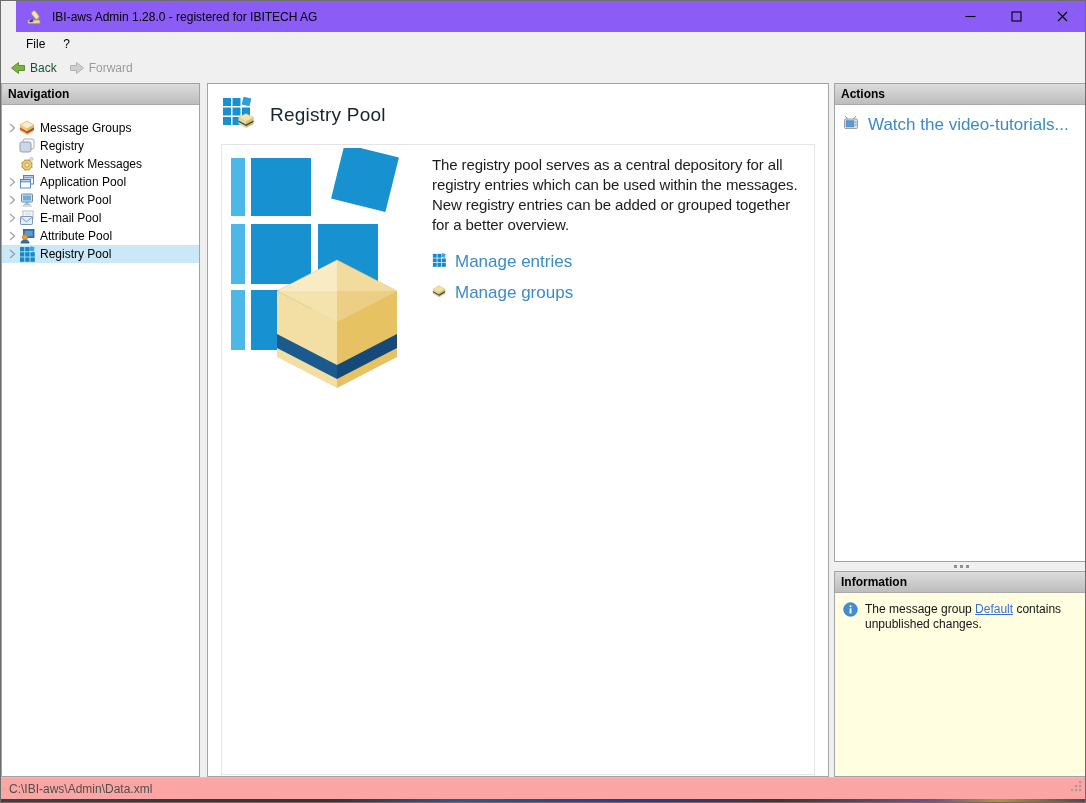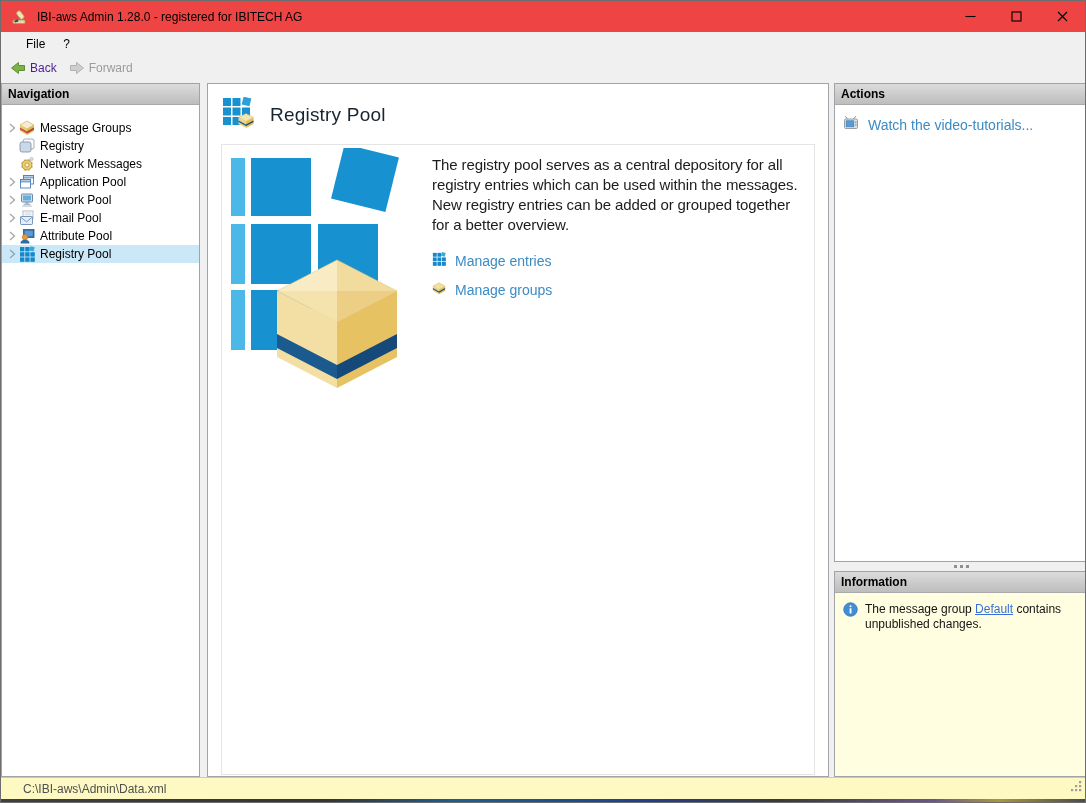--- a/index.html
+++ b/index.html
@@ -4,31 +4,31 @@
 <style>
   * { margin:0; padding:0; box-sizing:border-box; }
   html,body { background:#4a4a4a; }
   body { font-family:"Liberation Sans", sans-serif; }
   .window{
     width:1086px; height:803px; background:#f0f0f0;
     border:1px solid #6d6d6d; display:flex; flex-direction:column;
     position:relative; overflow:hidden;
   }
   
-  .titlebar{ height:31px; background:#ef4444; display:flex; align-items:center; flex-shrink:0; }
+  .titlebar{ height:31px; background:#8b5cf6; display:flex; align-items:center; flex-shrink:0;margin-left:15px; }
   .app-icon{ width:20px; height:20px; margin:0 7px 0 9px; display:flex; align-items:center; justify-content:center; }
   .title-text{ font-size:12px; color:#000; }
   .win-controls{ margin-left:auto; display:flex; height:100%; }
   .win-btn{ width:46px; height:100%; display:flex; align-items:center; justify-content:center; }
   
   .menubar{ height:23px; background:#f0f0f0; display:flex; align-items:center; padding-left:16px; flex-shrink:0; }
   .menu-item{ font-size:12px; color:#000; padding:3px 9px; }
   
   .toolbarrow{ height:25px; background:#f0f0f0; display:flex; align-items:center; padding-left:3px; flex-shrink:0; }
-  .tool-btn{ display:flex; align-items:center; gap:4px; font-size:12px; padding:2px 6px; color:#4c1d95; }
+  .tool-btn{ display:flex; align-items:center; gap:4px; font-size:12px; padding:2px 6px; color:#14532d; }
   .tool-btn.disabled{ color:#9b9b9b; }
   
   .bodyrow{ flex:1; display:flex; padding:3px 0 0 0; min-height:0; }
   .panel{ border:1px solid #a0a4a9; background:#fff; display:flex; flex-direction:column; min-height:0; }
   .panel-header{
     height:21px; flex-shrink:0; background:linear-gradient(#dcdcdc,#bdbdbd);
     border-bottom:1px solid #aaa; font-size:12px; font-weight:bold; color:#000;
     padding:3px 0 12px 6px;
   }
   
@@ -41,34 +41,34 @@
   
   .main-panel{ flex:1; margin:0 5px 0 7px; }
   .main-titlerow{ display:flex; align-items:center; padding:13px 0 11px 14px; flex-shrink:0; }
   .main-title{ font-size:19px; color:#18242e; margin-left:16px; letter-spacing:0.2px; }
   .inner-box{ flex:1; margin:0 13px 1px 13px; border:1px solid #e4e4e4; display:flex; overflow:hidden; }
   .graphic-col{ width:186px; flex-shrink:0; padding:3px 0 0 3px; }
   .text-col{ padding:10px 10px 0 24px; }
   .description{ width:372px; font-size:15px; line-height:20px; color:#1c1c1c; letter-spacing:-0.1px; }
   .link-list{ margin-top:17px; display:flex; flex-direction:column; gap:11px; }
   .link-row{ display:flex; align-items:center; gap:9px; cursor:pointer; }
-  .link-row .lbl{ font-size:14px; color:#3b8bc5; }
+  .link-row .lbl{ font-size:17px; color:#3b8bc5; }
   
   .right-col{ width:255px; flex-shrink:0; display:flex; flex-direction:column; min-height:0; }
   .actions-panel{ flex:1; min-height:0; }
   .actions-content{ flex:1; background:#fff; padding:10px 8px; }
   .splitter{ height:9px; display:flex; align-items:center; justify-content:center; gap:3px; cursor:row-resize; }
   .splitter i{ width:3px; height:3px; background:#8f8f8f; display:block; }
   .info-panel{ height:206px; flex-shrink:0; }
   .info-content{ flex:1; background:#fffee1; padding:9px 8px; display:flex; align-items:flex-start; gap:7px; }
   .info-text{ font-size:12px; color:#141414; line-height:15px; width:200px; }
   .info-link{ color:#3a6fd8; text-decoration:underline; cursor:pointer; }
   
-  .statusbar{ height:22px; flex-shrink:0; background:#fef9c3; border-top:1px solid #c8c8c8;
-    display:flex; align-items:center; padding-left:22px; position:relative; }
+  .statusbar{ height:22px; flex-shrink:0; background:#fca5a5; border-top:1px solid #c8c8c8;
+    display:flex; align-items:center; padding-left:8px; position:relative; }
   .status-text{ font-size:12px; color:#4f4f4f; }
   .grip{ position:absolute; right:2px; bottom:2px; }
   .bottom-strip{ height:3px; flex-shrink:0;
     background:linear-gradient(90deg,#3f3f3f 0%,#353535 30%,#1e5d94 42%,#203f8e 60%,#3a3a3a 72%,#6a5590 86%,#ab973e 92%,#4a4a4a 100%); }
 </style>
 </head>
 <body>
 
 <div class="window">
 

